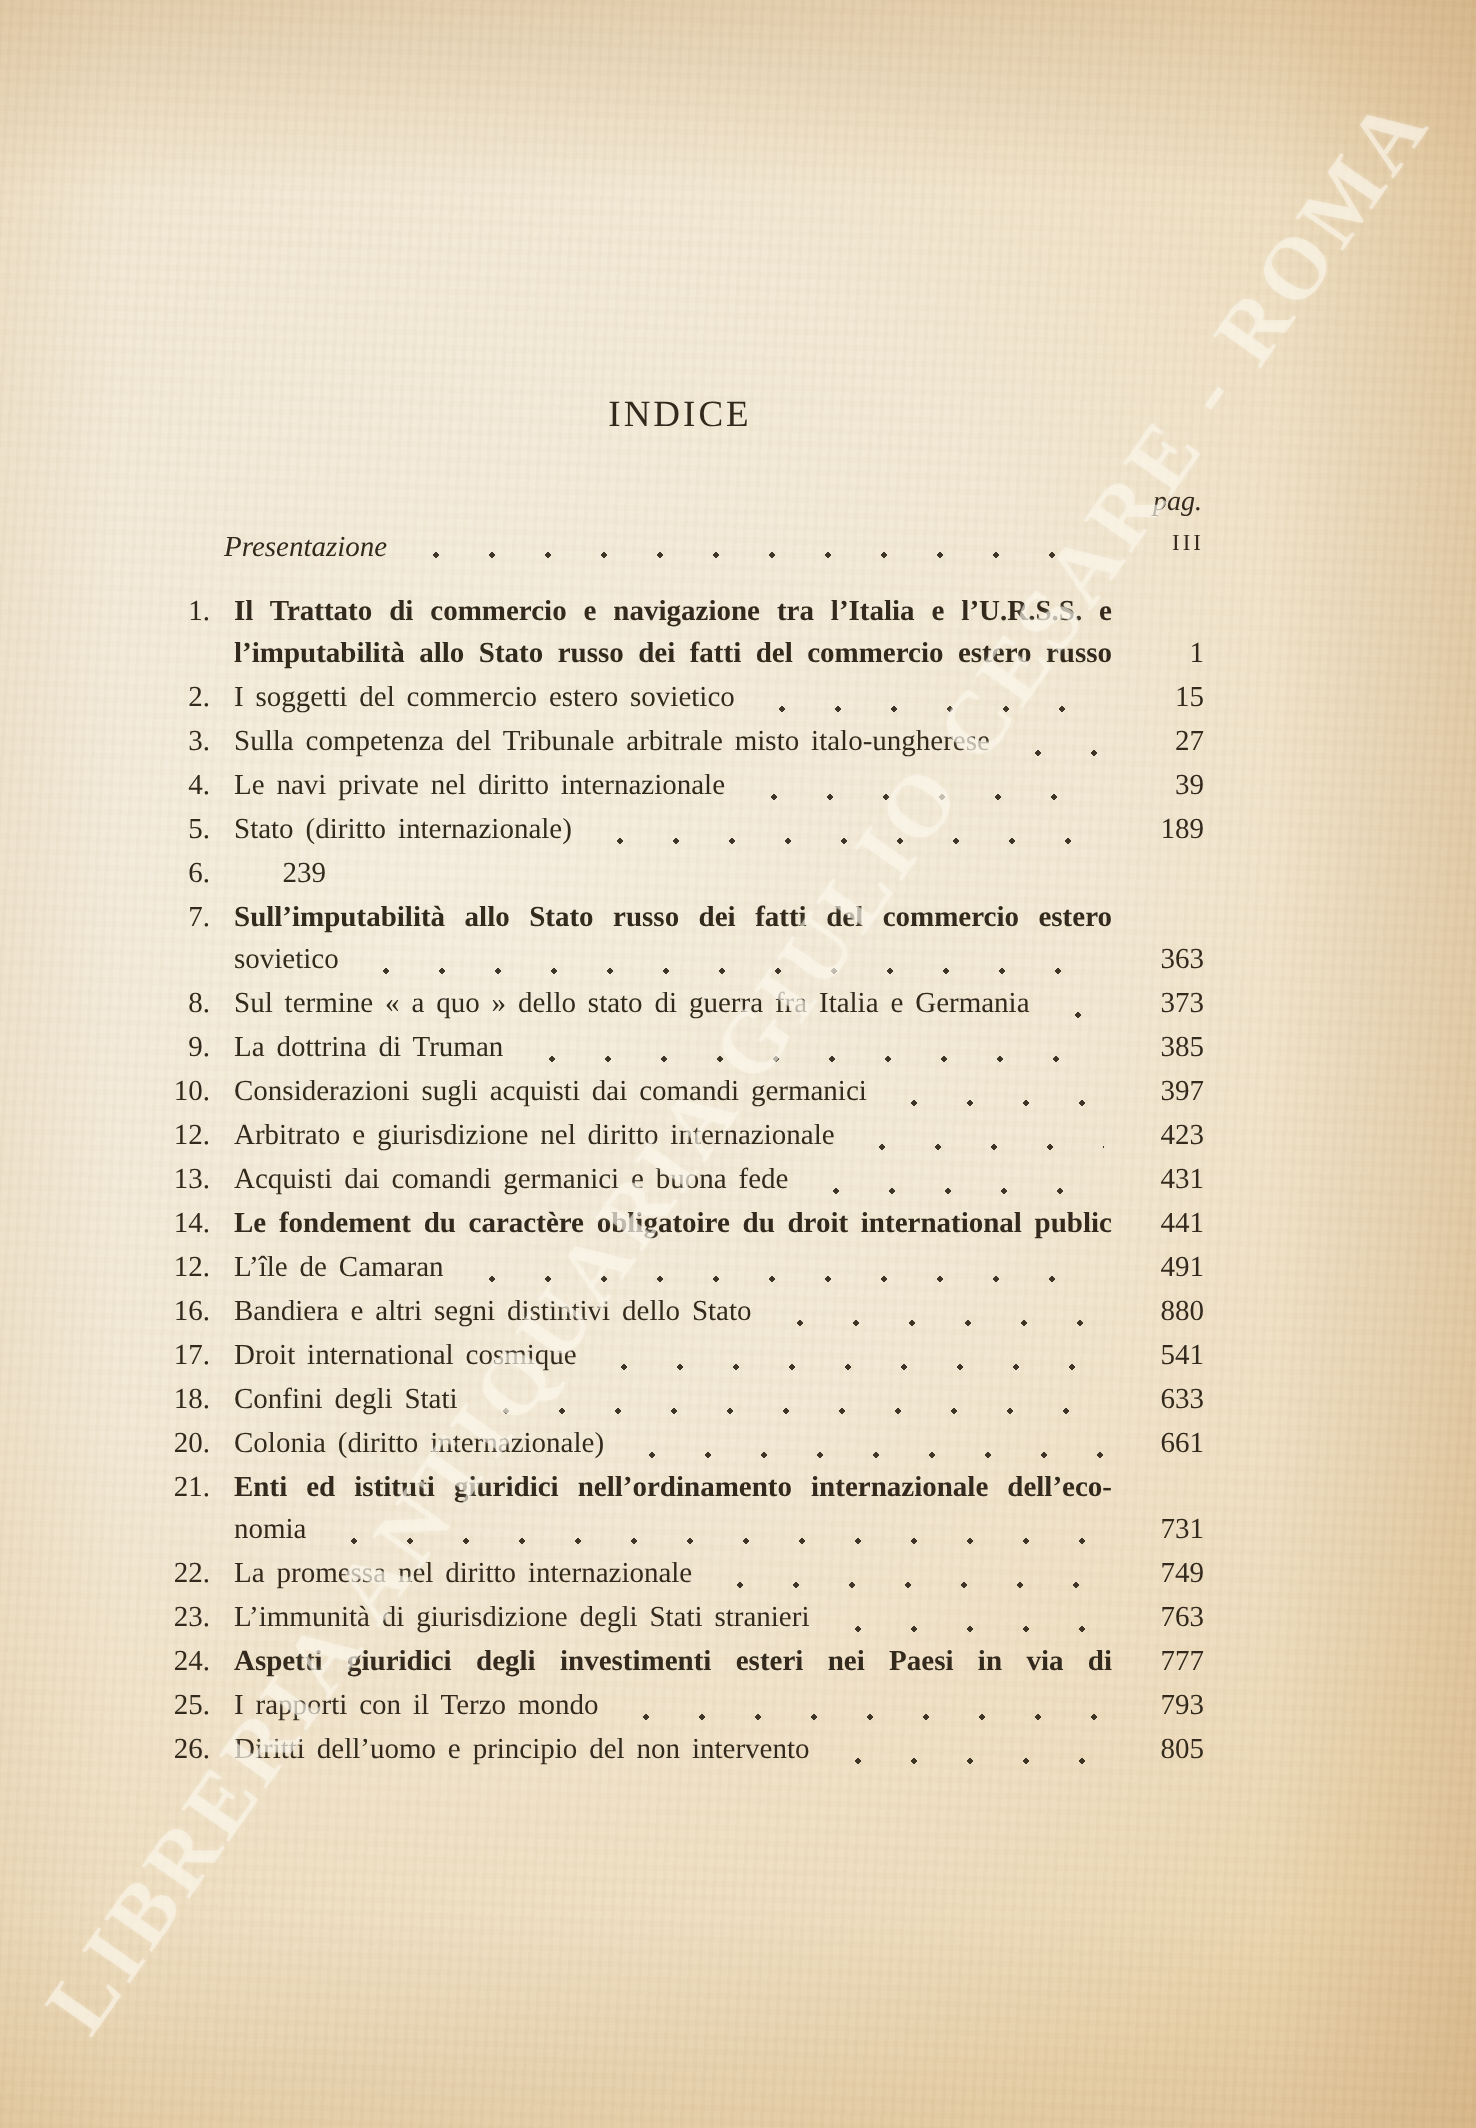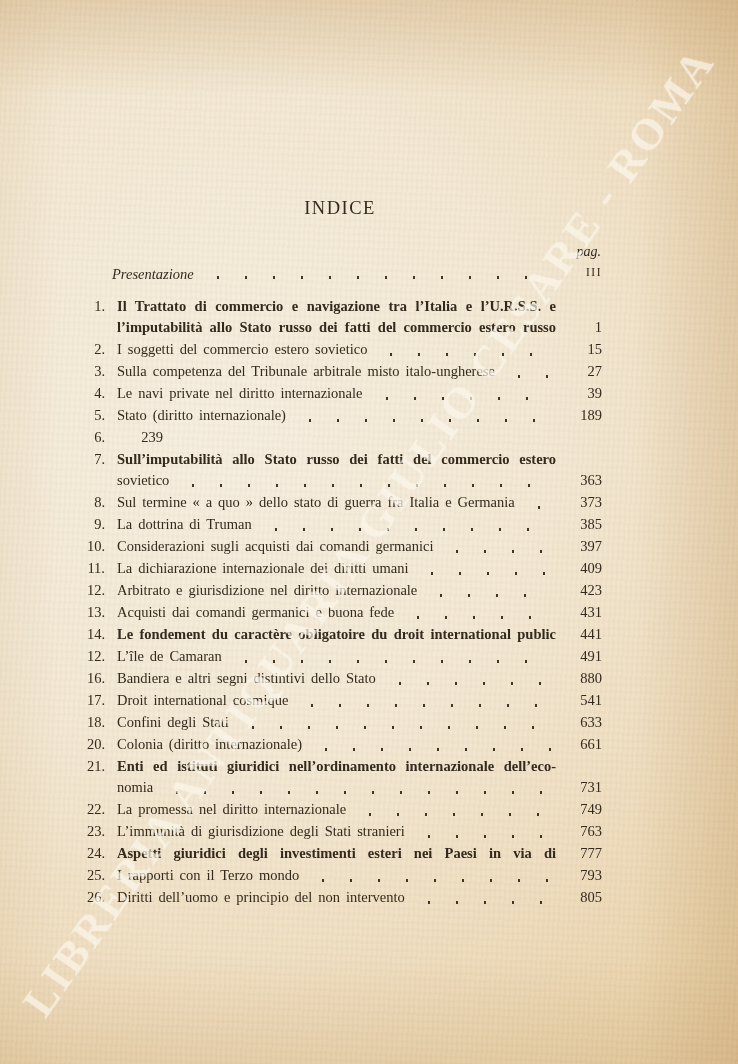--- a/index.html
+++ b/index.html
@@ -172,30 +172,20 @@
           <div class="num">10.</div>
           <div class="body">
             <div class="line dotted">
               <span class="txt">Considerazioni sugli acquisti dai comandi germanici</span>
               <span class="dots"></span>
             </div>
           </div>
           <div class="pagenum">397</div>
         </div>
         <div class="entry">
-          <div class="num">11.</div>
-          <div class="body">
-            <div class="line dotted">
-              <span class="txt">La dichiarazione internazionale dei diritti umani</span>
-              <span class="dots"></span>
-            </div>
-          </div>
-          <div class="pagenum">409</div>
-        </div>
-        <div class="entry">
           <div class="num">12.</div>
           <div class="body">
             <div class="line dotted">
               <span class="txt">Arbitrato e giurisdizione nel diritto internazionale</span>
               <span class="dots"></span>
             </div>
           </div>
           <div class="pagenum">423</div>
         </div>
         <div class="entry">

